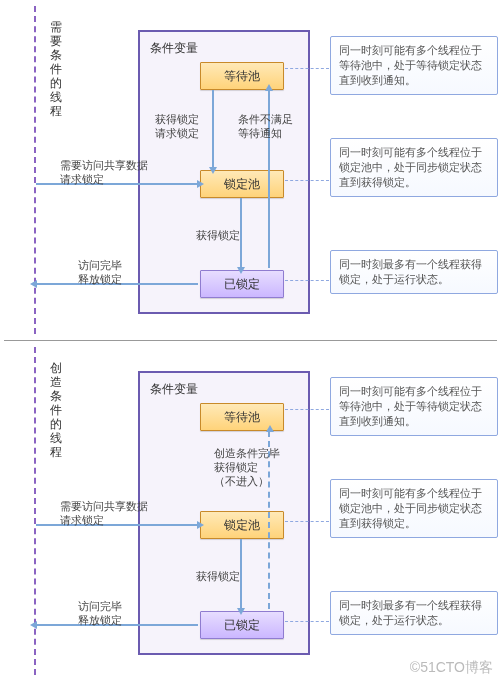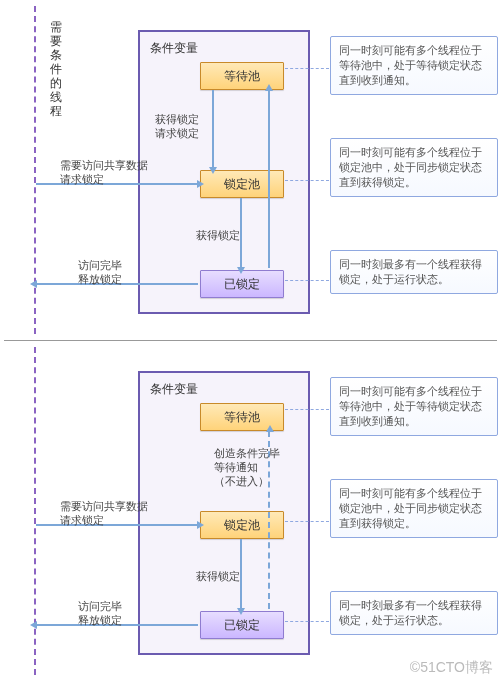--- a/index.html
+++ b/index.html
@@ -44,20 +44,22 @@
 
     <div class="arrow v" style="left:212px;top:90px;height:78px">
         <div class="tip down"></div>
       </div>
     <div class="lbl" style="left:155px;top:112px">获得锁定
 请求锁定</div>
 
     <div class="arrow v" style="left:268px;top:90px;height:178px">
         <div class="tip up"></div>
       </div>
+    <div class="lbl" style="left:238px;top:112px">条件不满足
+等待通知</div>
 
     <div class="arrow v" style="left:240px;top:198px;height:70px">
         <div class="tip down"></div>
       </div>
     <div class="lbl" style="left:196px;top:228px">获得锁定</div>
 
     <div class="arrow h" style="left:36px;top:183px;width:162px">
         <div class="tip right"></div>
       </div>
     <div class="lbl" style="left:60px;top:158px">需要访问共享数据
@@ -74,34 +76,35 @@
     <div class="note" style="top:138px">同一时刻可能有多个线程位于锁定池中，处于同步锁定状态直到获得锁定。</div>
     <div class="note-line" style="left:285px;top:180px;width:44px"></div>
     <div class="note" style="top:250px">同一时刻最多有一个线程获得锁定，处于运行状态。</div>
     <div class="note-line" style="left:285px;top:280px;width:44px"></div>
   </div>
 
   <div class="hr"></div>
 
   <div class="half">
     <div class="vdash"></div>
+    <div class="vlabel">创造条件的线程</div>
 
     <div class="cond-box">
       <div class="cond-title">条件变量</div>
     </div>
 
     <div class="node" style="left:200px;top:62px">等待池</div>
     <div class="node" style="left:200px;top:170px">锁定池</div>
     <div class="node lock" style="left:200px;top:270px">已锁定</div>
 
     <div style="position:absolute;left:268px;top:90px;height:178px;border-left:2px dashed #7ca7d8">
       <div class="tip up" style="position:absolute;left:-4px;top:-6px;border-left:4px solid transparent;border-right:4px solid transparent;border-bottom:7px solid #7ca7d8"></div>
     </div>
     <div class="lbl" style="left:214px;top:105px">创造条件完毕
-等待通知
+获得锁定
 （不进入）</div>
 
     <div class="arrow v" style="left:240px;top:198px;height:70px">
         <div class="tip down"></div>
       </div>
     <div class="lbl" style="left:196px;top:228px">获得锁定</div>
 
     <div class="arrow h" style="left:36px;top:183px;width:162px">
         <div class="tip right"></div>
       </div>

